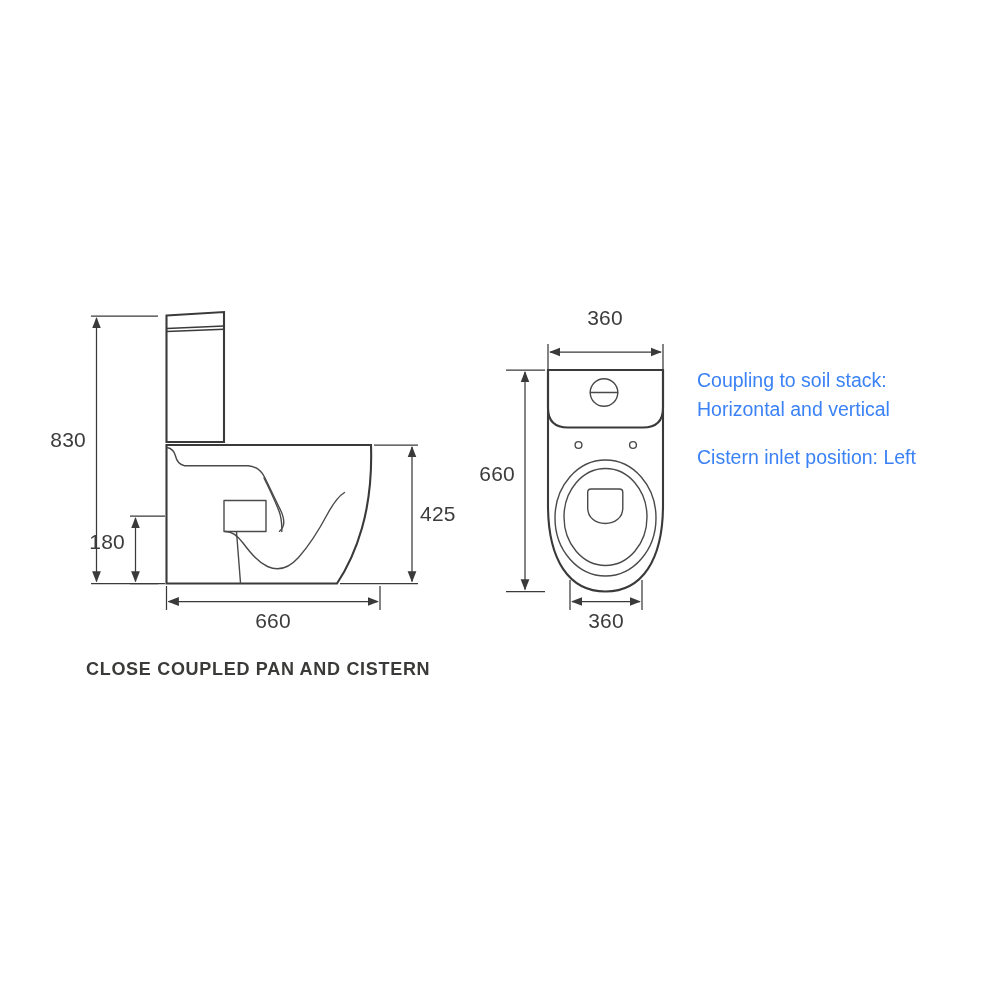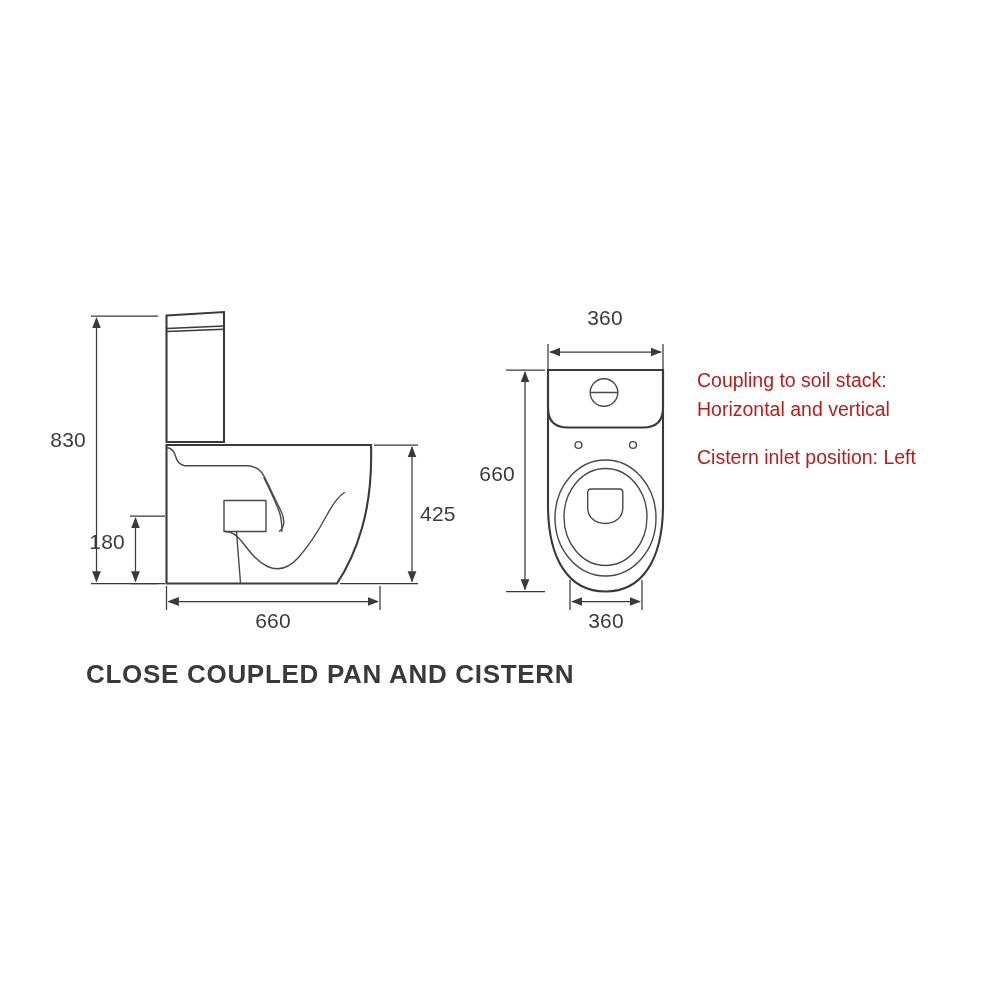--- a/index.html
+++ b/index.html
@@ -77,33 +77,33 @@
   #notes-block {
     position: absolute;
     left: 697px;
     top: 366px;
     width: 285px;
   }
   .note-para {
     font-family: "Liberation Sans", "DejaVu Sans", sans-serif;
     font-size: 19.5px;
     line-height: 29px;
-    color: #b91c1c;
+    color: #3b82f6;
     margin: 0 0 19px 0;
     white-space: pre-line;
   }
   .note-para:last-child { margin-bottom: 0; }
 
   
   #caption {
     position: absolute;
     left: 86px;
     top: 659px;
     font-family: "Liberation Sans", "DejaVu Sans", sans-serif;
-    font-size: 26px;
+    font-size: 18px;
     font-weight: bold;
     letter-spacing: 0.7px;
     color: #3a3a38;
     white-space: nowrap;
   }
 </style>
 </head>
 <body>
 
 <div id="drawing-root">

